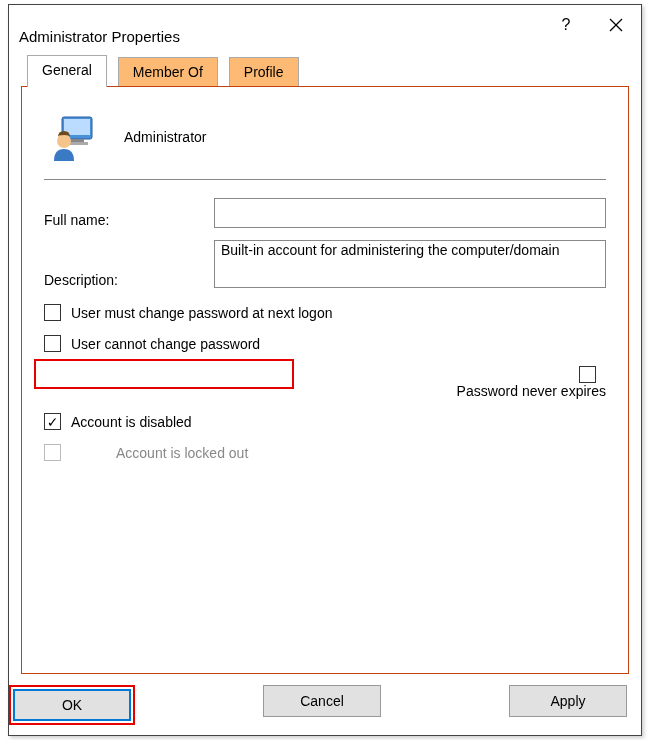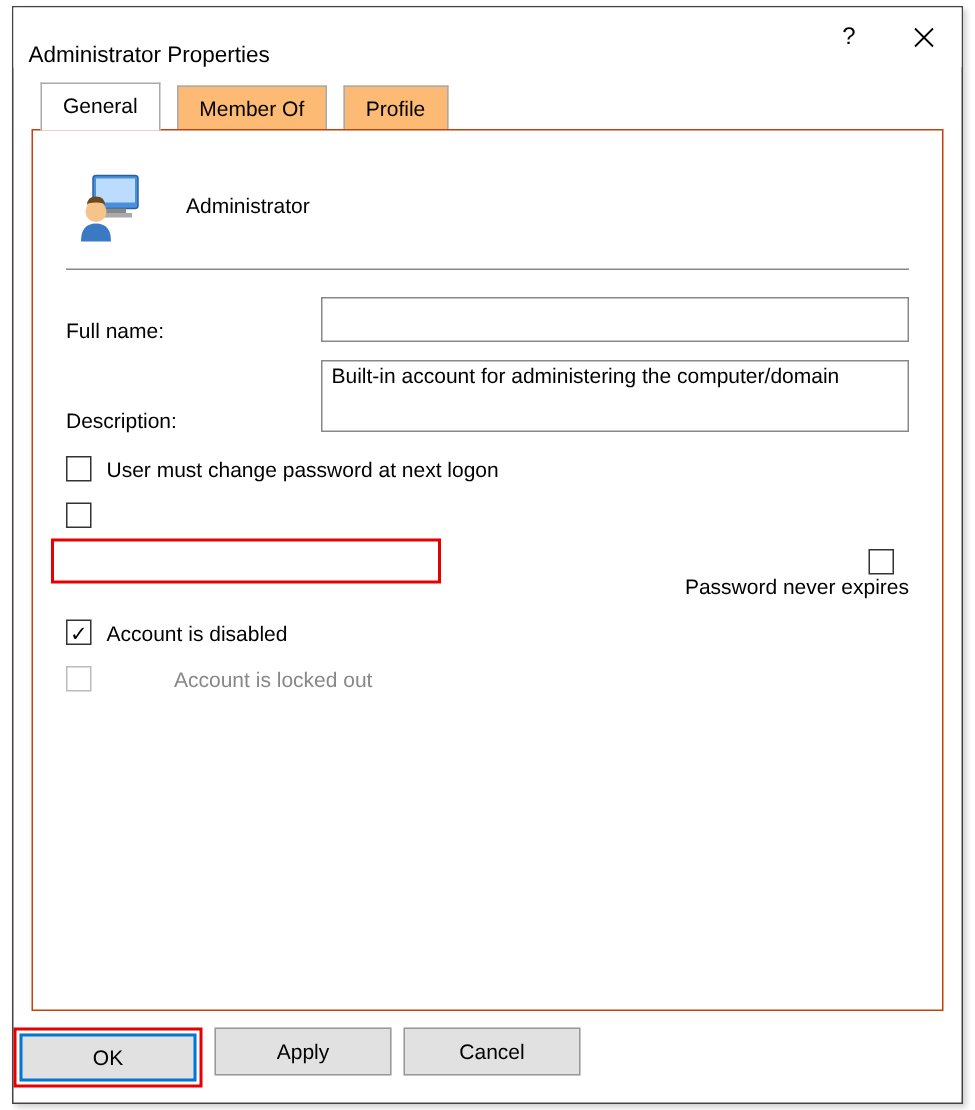--- a/index.html
+++ b/index.html
@@ -140,21 +140,21 @@
     .highlight-red {
       position: absolute;
       border: 2px solid #e60000;
       pointer-events: none;
     }
     .button-row {
       position: absolute;
       bottom: 10px;
       left: 0; right: 0;
       display: flex;
-      justify-content: flex-start;
+      justify-content: space-between;
       gap: 8px;
       padding: 0 14px 0 0;
     }
     .btn {
       width: 118px;
       height: 32px;
       border: 1px solid #999;
       background: #e1e1e1;
       font-size: 14px;
       font-family: inherit;
@@ -223,20 +223,21 @@
       <div class="form-textarea">Built-in account for administering the computer/domain</div>
     </div>
 
     <div class="checks">
       <div class="check-row">
         <span class="checkbox"></span>
         <span>User must change password at next logon</span>
       </div>
       <div class="check-row">
         <span class="checkbox"></span>
+        <span>User cannot change password</span>
       </div>
       <div class="check-row" style="position:relative;flex-direction:column;">
         <span class="checkbox"></span>
         <span>Password never expires</span>
         <span class="highlight-red" style="left:-10px; top:-5px; width:260px; height:30px;"></span>
       </div>
       <div class="check-row">
         <span class="checkbox checked"></span>
         <span>Account is disabled</span>
       </div>
@@ -245,16 +246,16 @@
         <span>Account is locked out</span>
       </div>
     </div>
 
   </div>
 
   <div class="button-row">
     <span class="ok-highlight">
       <button class="btn default">OK</button>
     </span>
+    <button class="btn">Cancel</button>
     <button class="btn">Apply</button>
-    <button class="btn">Cancel</button>
   </div>
 </div>
 
 </body></html>

